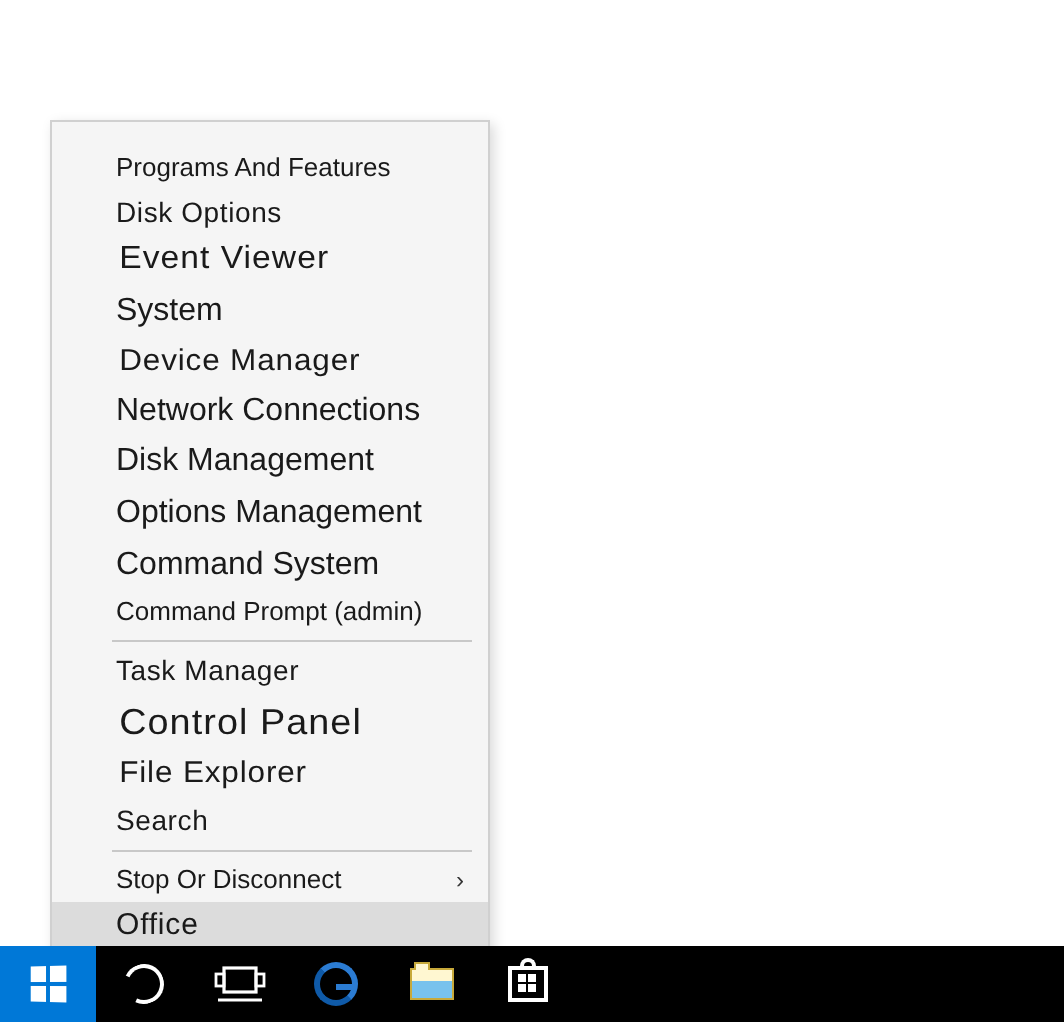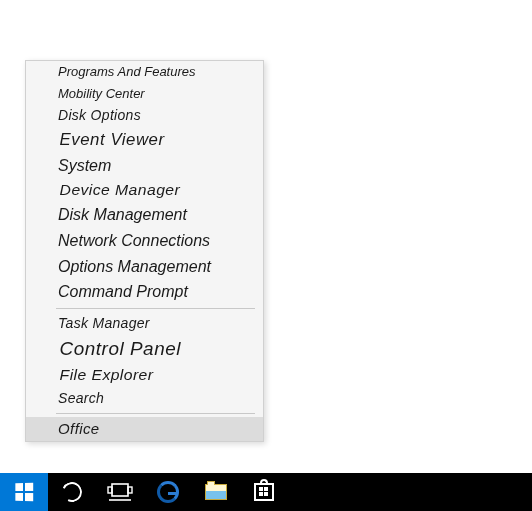--- a/index.html
+++ b/index.html
@@ -8,26 +8,25 @@
     height: 511px;
     background: #ffffff;
     font-family: "Segoe UI", Tahoma, sans-serif;
     position: relative;
     overflow: hidden;
   }
   .context-menu {
     position: absolute;
     left: 25px;
     top: 60px;
-    width: 239px;
+    width: 220px;
     background: #f5f5f5;
     border: 1px solid #d0d0d0;
     box-shadow: 2px 2px 6px rgba(0,0,0,0.15);
-    padding: 0 0;
-    font-style: italic;
+    padding: 12px 0;
   }
   .menu-item {
     padding: 2px 30px 2px 32px;
     color: #1a1a1a;
     line-height: 1.35;
     cursor: default;
     white-space: nowrap;
     position: relative;
   }
   .menu-item:hover, .menu-item.highlight {
@@ -111,35 +110,36 @@
     border-left-color: transparent;
     transform: rotate(-20deg);
   }
   .taskview svg { display:block; }
 </style>
 </head>
 <body>
 
 <div class="context-menu" id="menu-root">
     <div class="menu-item fs-13"><span>Programs And Features</span></div>
-    <div class="menu-item fs-13"><span>Mobility Center</span></div>
     <div class="menu-item fs-14"><span>Disk Options</span></div>
     <div class="menu-item fs-16 stretch"><span>Event Viewer</span></div>
     <div class="menu-item fs-12"><span>System</span></div>
     <div class="menu-item fs-15 stretch"><span>Device Manager</span></div>
+    <div class="menu-item fs-12"><span>Network Connections</span></div>
     <div class="menu-item fs-12"><span>Disk Management</span></div>
-    <div class="menu-item fs-12"><span>Network Connections</span></div>
     <div class="menu-item fs-12"><span>Options Management</span></div>
-    <div class="menu-item fs-12"><span>Command Prompt</span></div>
+    <div class="menu-item fs-12"><span>Command System</span></div>
+    <div class="menu-item fs-13"><span>Command Prompt (admin)</span></div>
     <div class="divider"></div>
     <div class="menu-item fs-14"><span>Task Manager</span></div>
     <div class="menu-item fs-18 stretch"><span>Control Panel</span></div>
     <div class="menu-item fs-15 stretch"><span>File Explorer</span></div>
     <div class="menu-item fs-14"><span>Search</span></div>
     <div class="divider"></div>
+    <div class="menu-item fs-13"><span>Stop Or Disconnect</span><span class="submenu-arrow">›</span></div>
     <div class="menu-item fs-15 highlight"><span>Office</span></div>
   </div>
 
 <div class="taskbar">
   <div class="tb-btn start" title="Start">
     <div class="win-logo">
         <div></div>
         <div></div>
         <div></div>
         <div></div>

